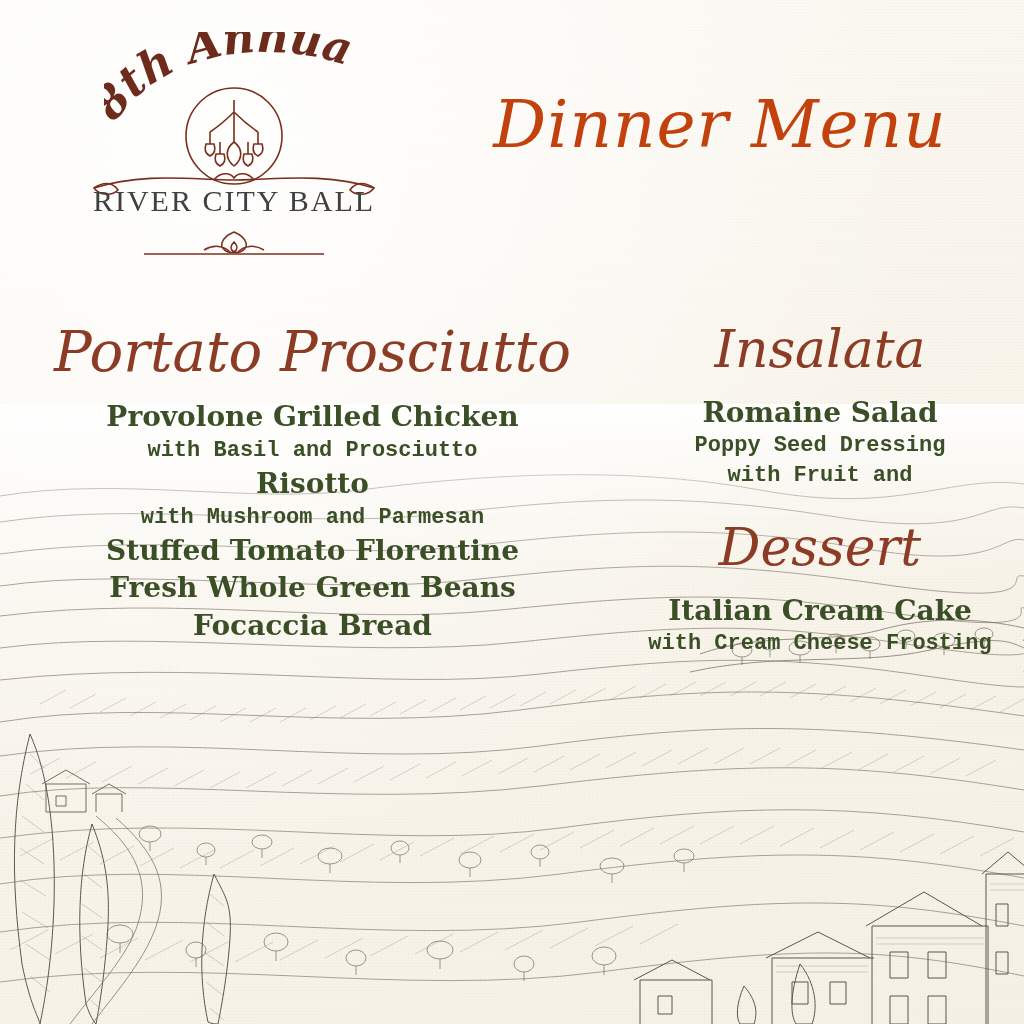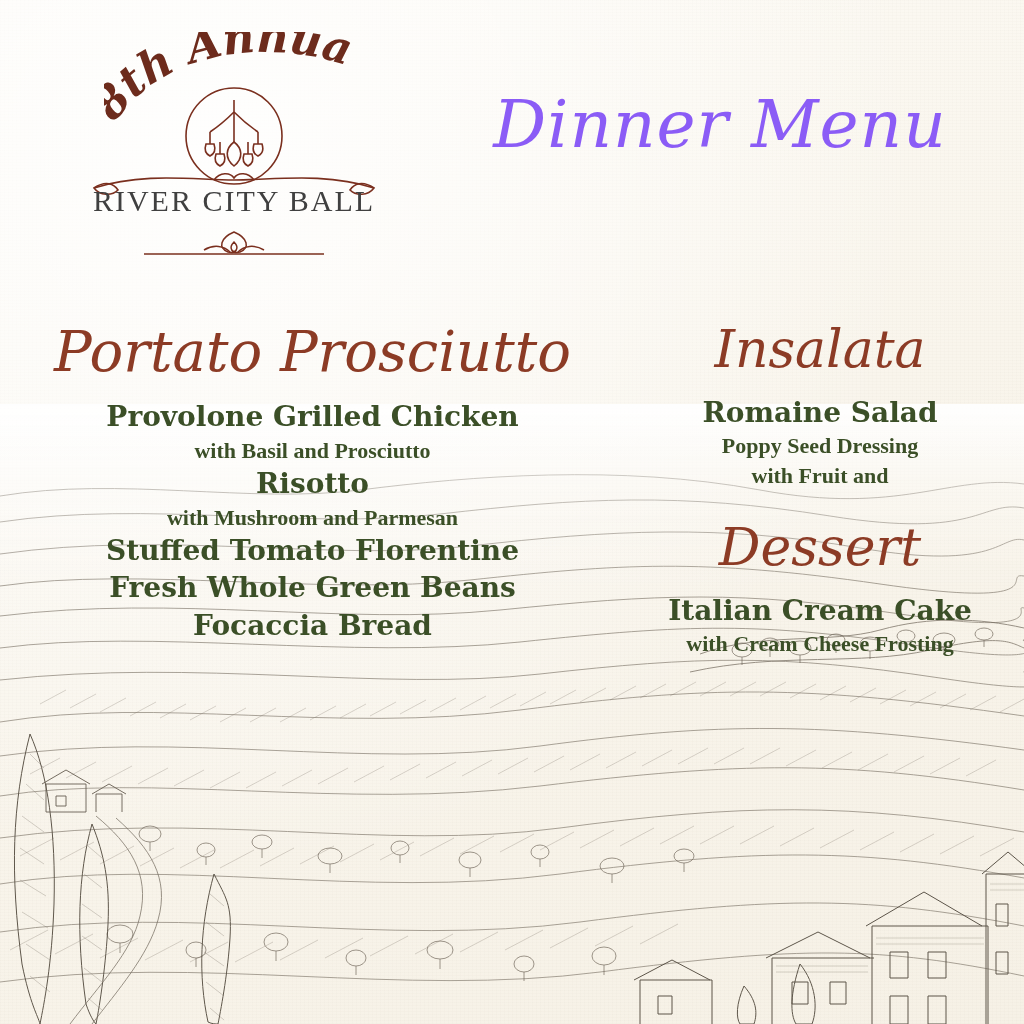--- a/index.html
+++ b/index.html
@@ -76,21 +76,21 @@
   
   .dinner-menu {
     position: absolute;
     left: 470px;
     top: 86px;
     width: 500px;
     text-align: center;
     font-family: "DejaVu Serif", serif;
     font-style: italic;
     font-size: 66px;
-    color: #8b5cf6;
+    color: #c2410c;
     letter-spacing: 1px;
   }
 
   .col {
     position: absolute;
   }
   .col-left {
     left: 40px;
     top: 320px;
     width: 545px;
@@ -116,21 +116,21 @@
   }
 
   .dish {
     font-family: "DejaVu Serif", serif;
     font-weight: bold;
     font-size: 28px;
     color: #3b4f27;
     line-height: 1.33;
   }
   .dish-note {
-    font-family: Liberation Serif, serif;
+    font-family: Liberation Mono, monospace;
     font-weight: bold;
     font-size: 22px;
     color: #3b4f27;
     line-height: 1.35;
   }
   .gap { height: 28px; }
 </style>
 </head>
 <body>
 

